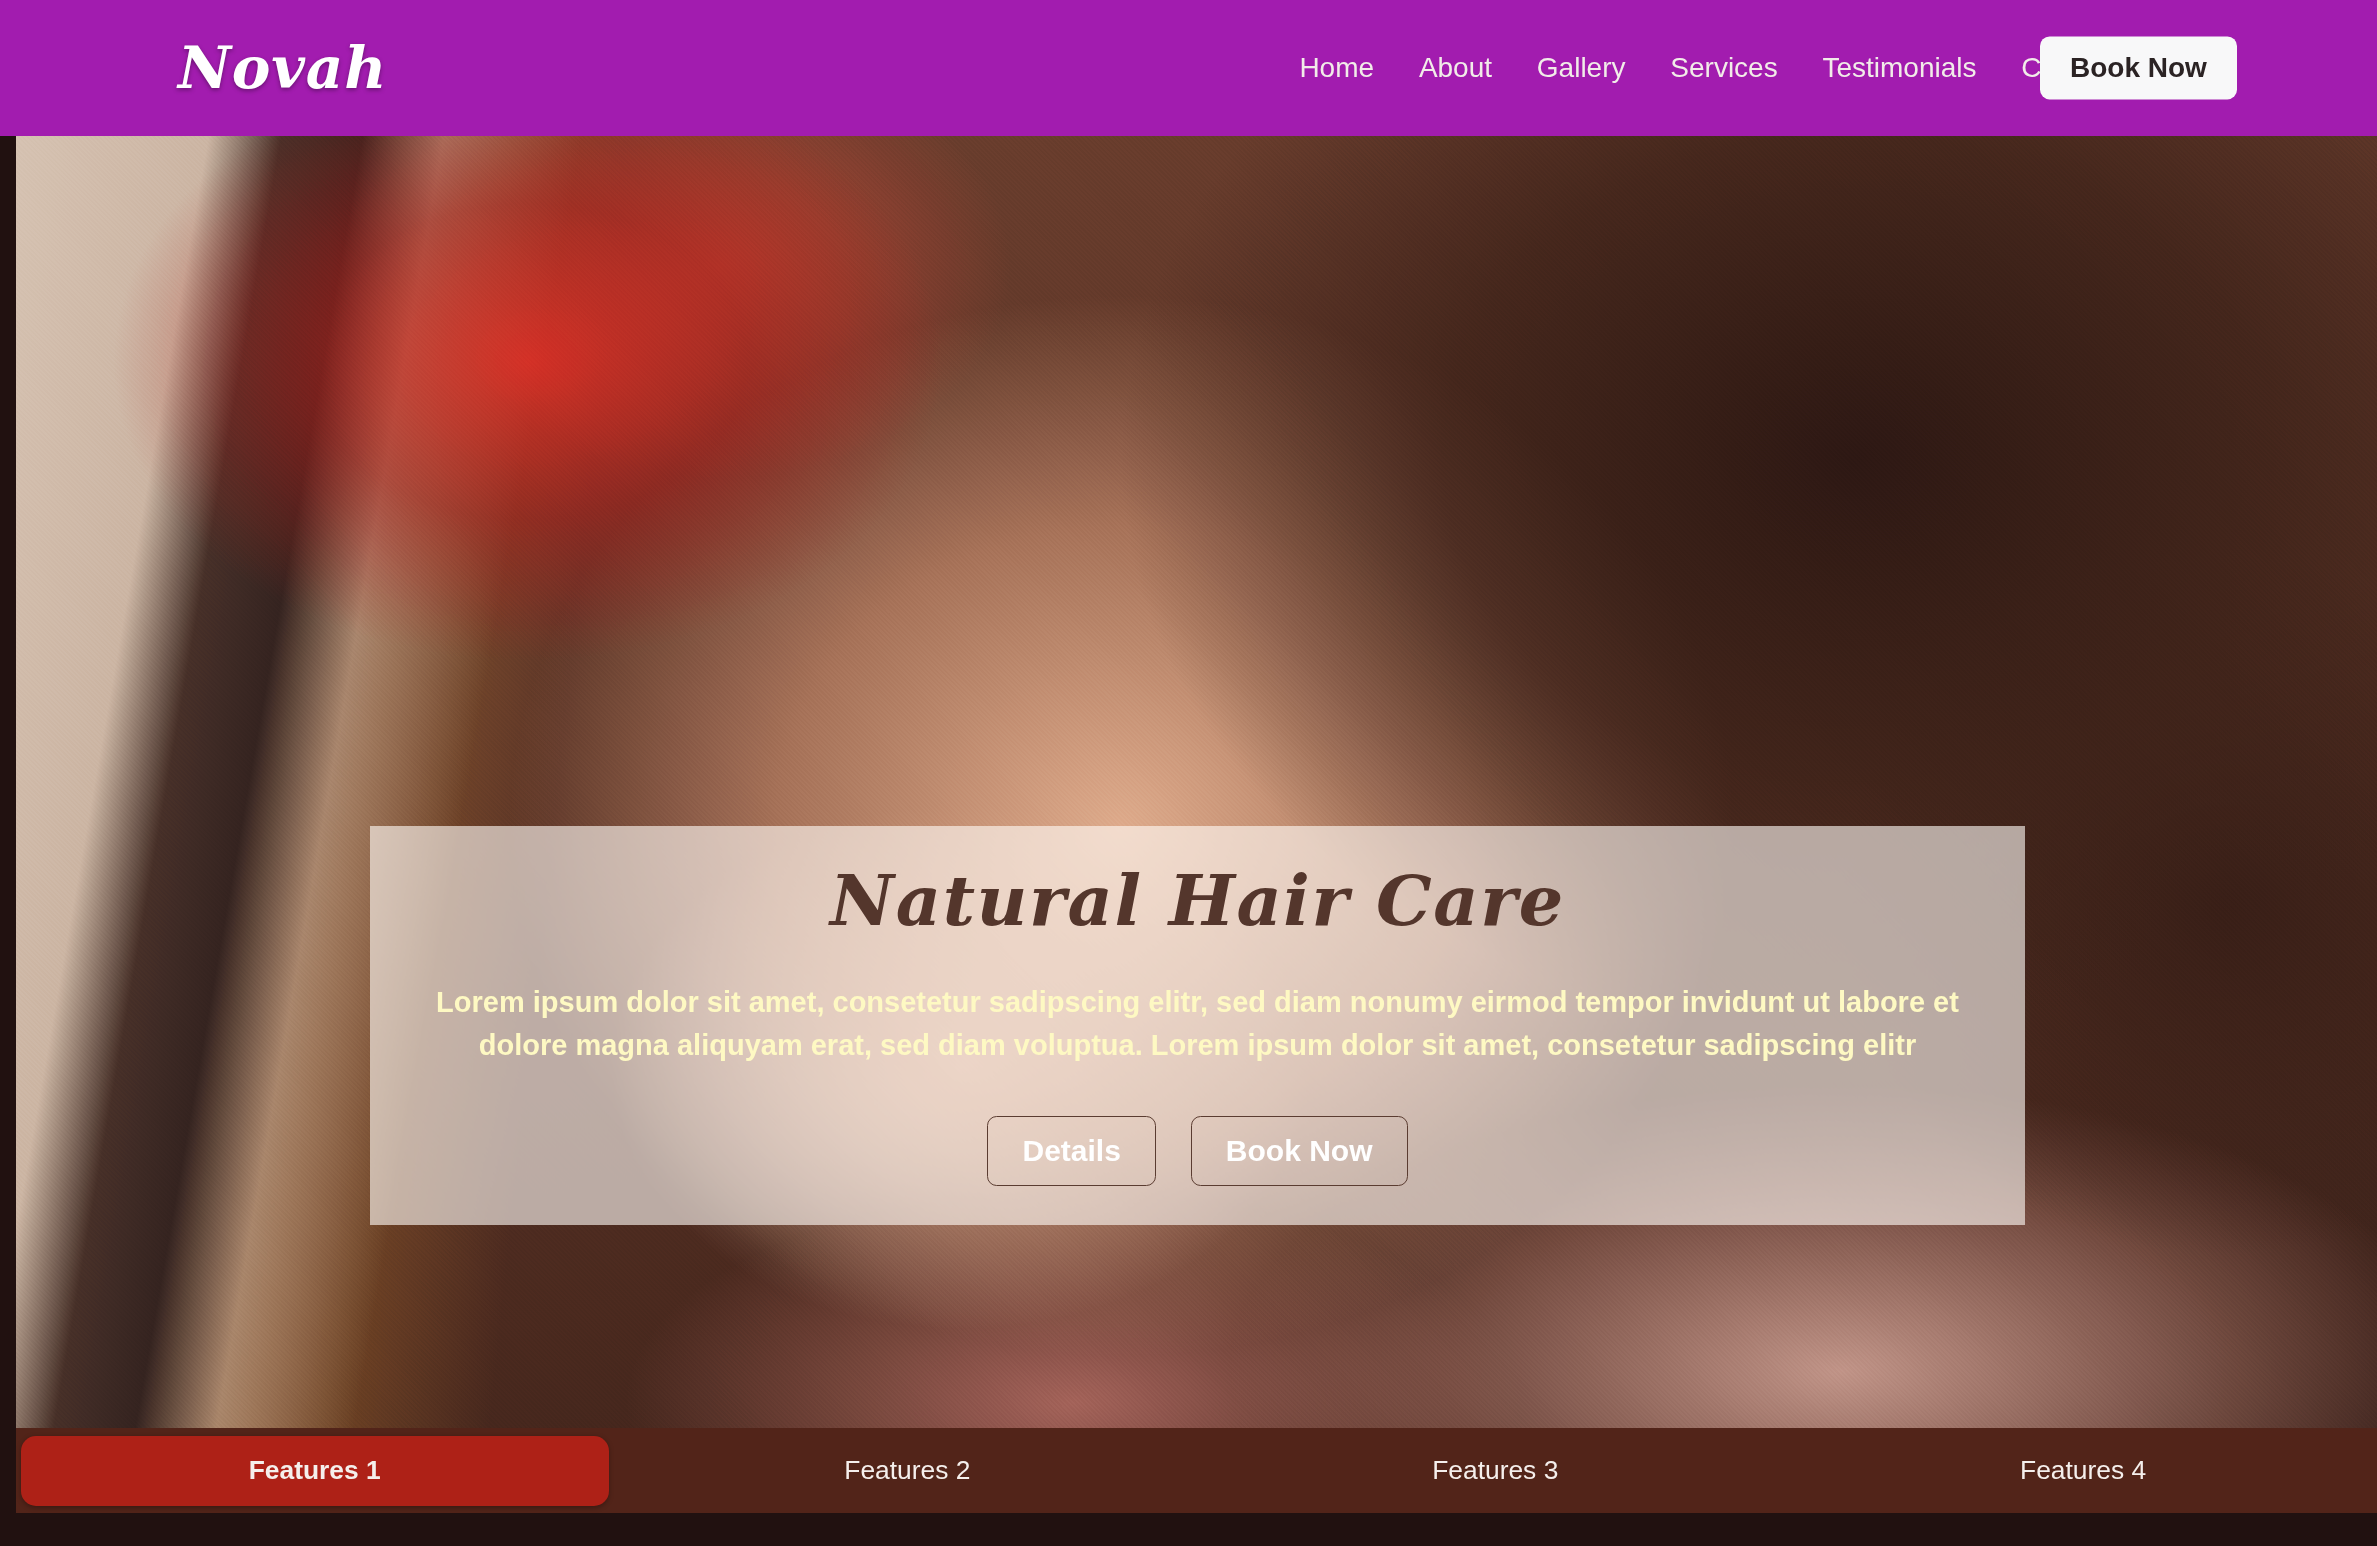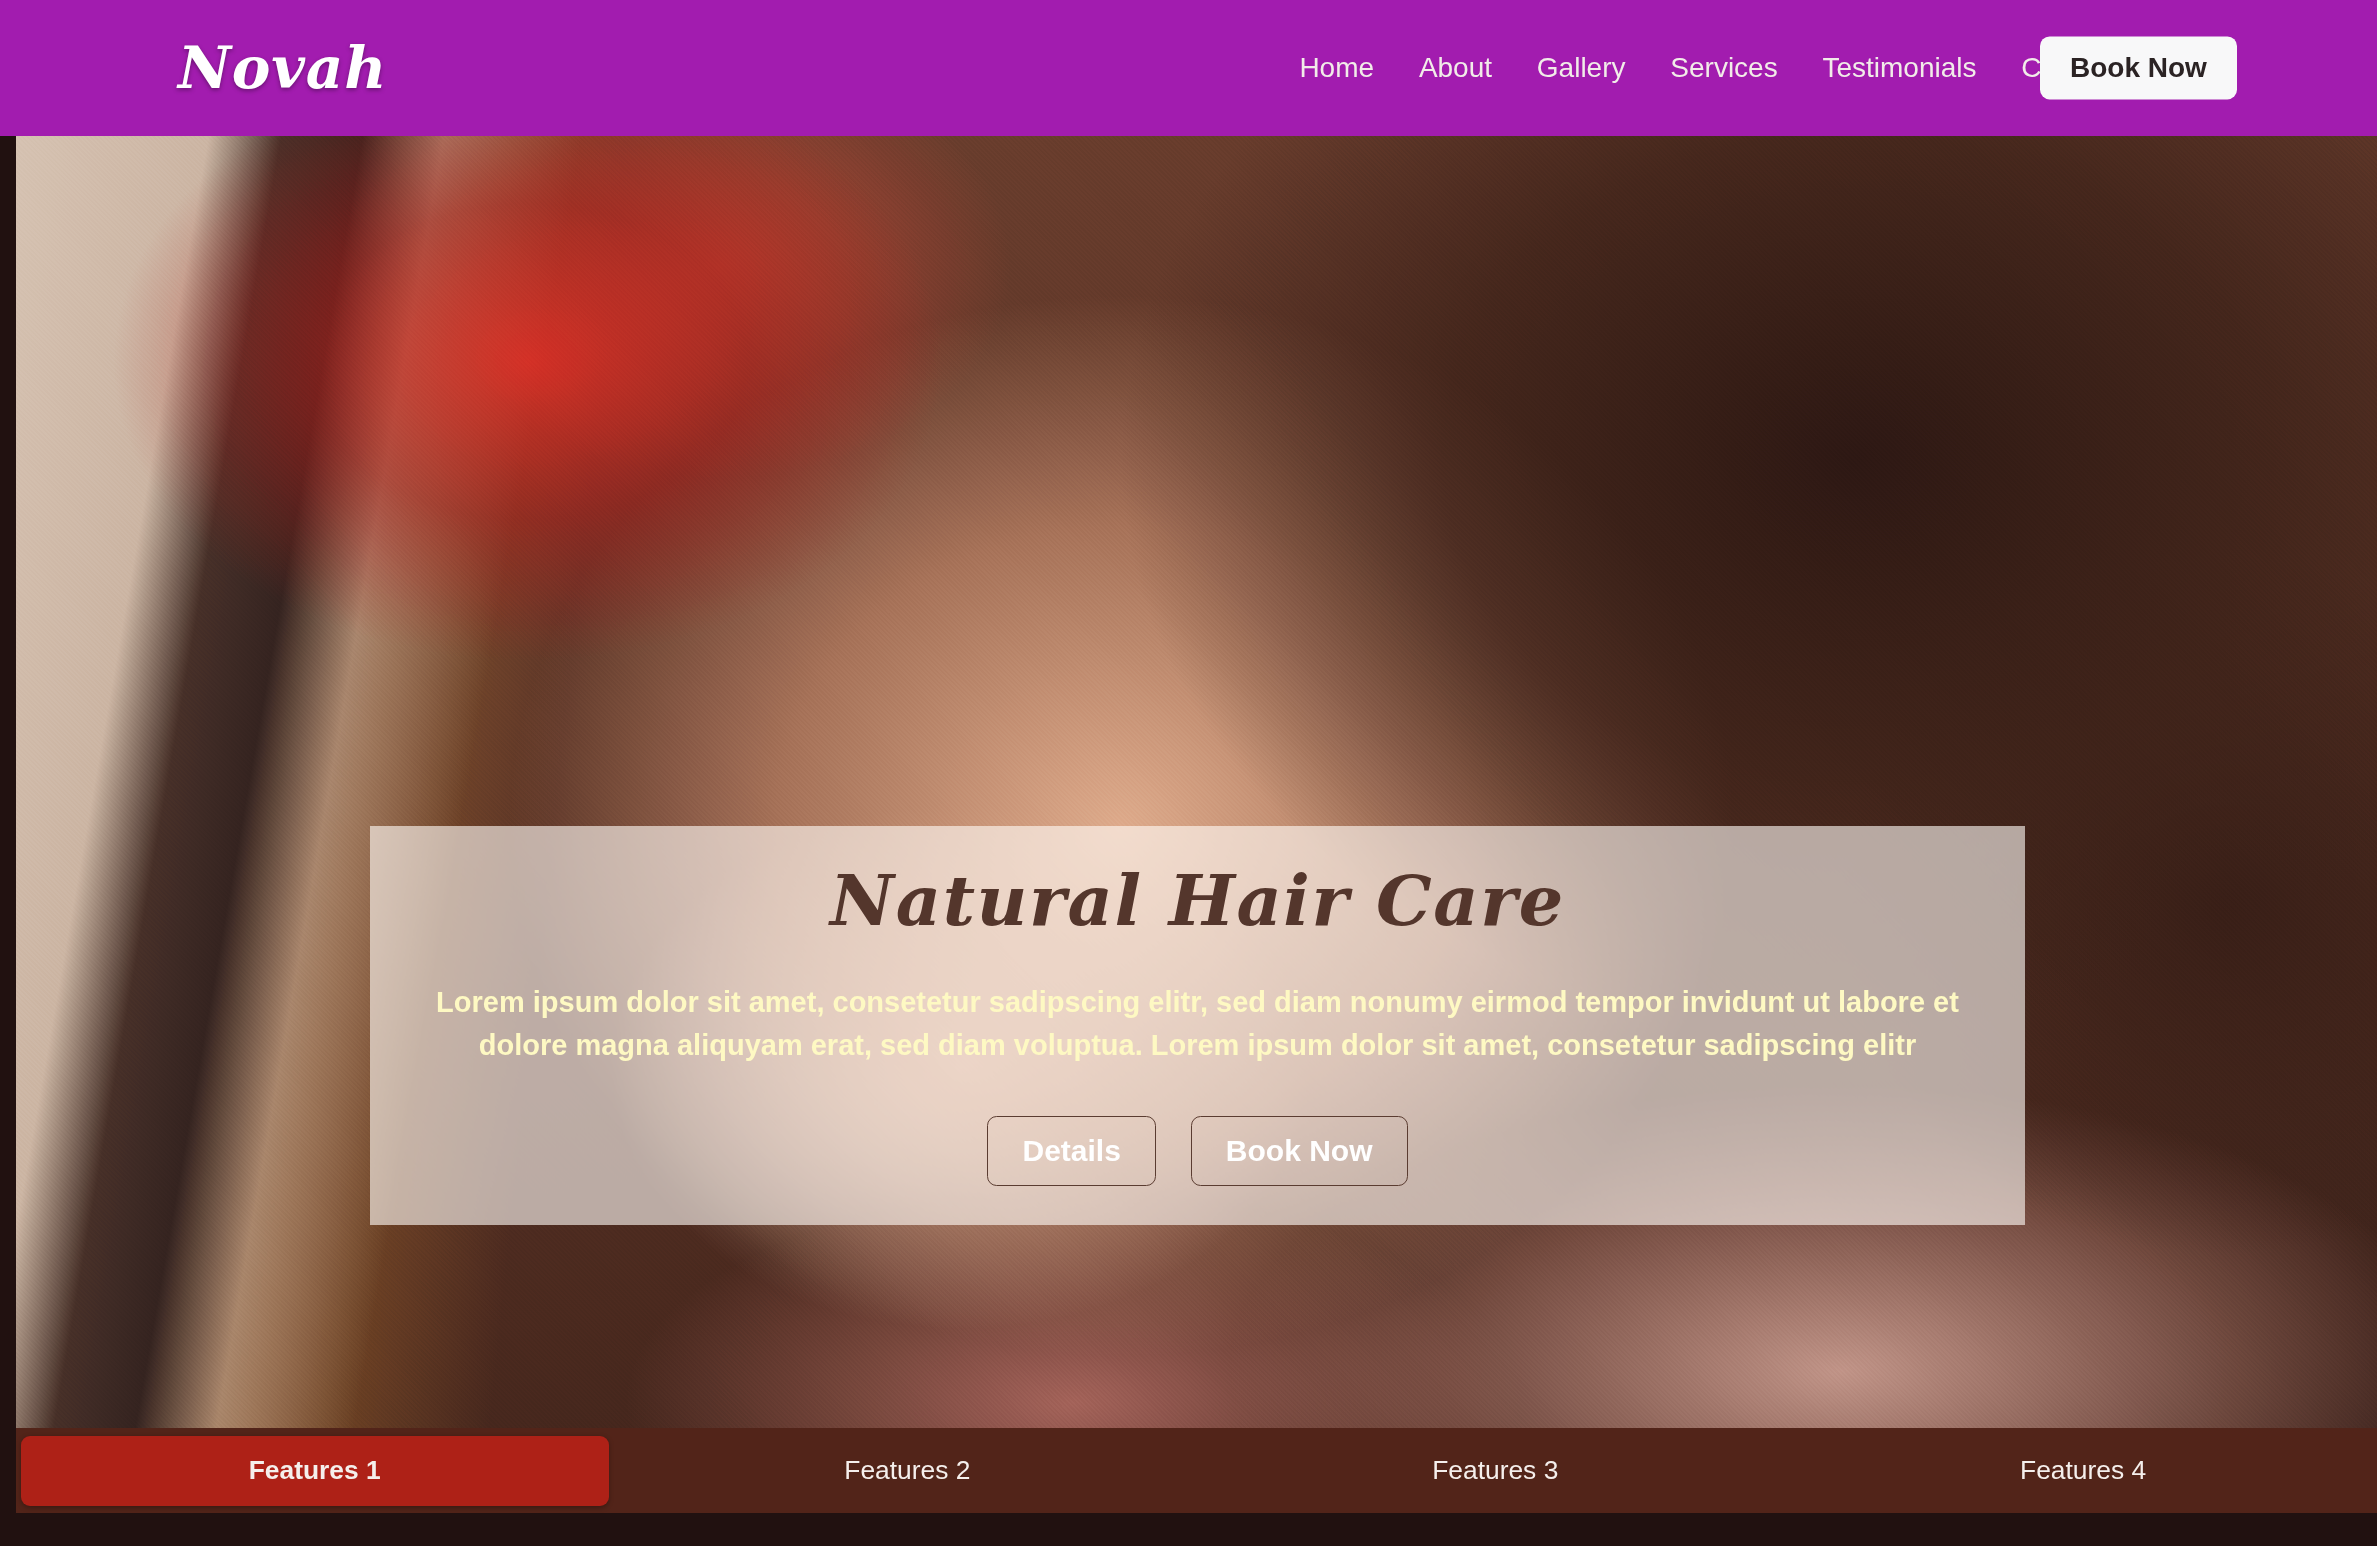--- a/index.html
+++ b/index.html
@@ -221,21 +221,21 @@
     line-height: 1;
     cursor: pointer;
     border: none;
     background: transparent;
     white-space: nowrap;
   }
 
   .feature-tab.active {
     background: #ae2117;
     font-weight: 700;
-    border-radius: 9px;
+    border-radius: 15px;
     height: 70px;
     margin: 0 4.8px;
     box-shadow: 0 1.6px 4.8px rgba(0,0,0,.28);
   }
 
   
   .footer-strip {
     position: absolute;
     left: 0;
     top: 1513px;

